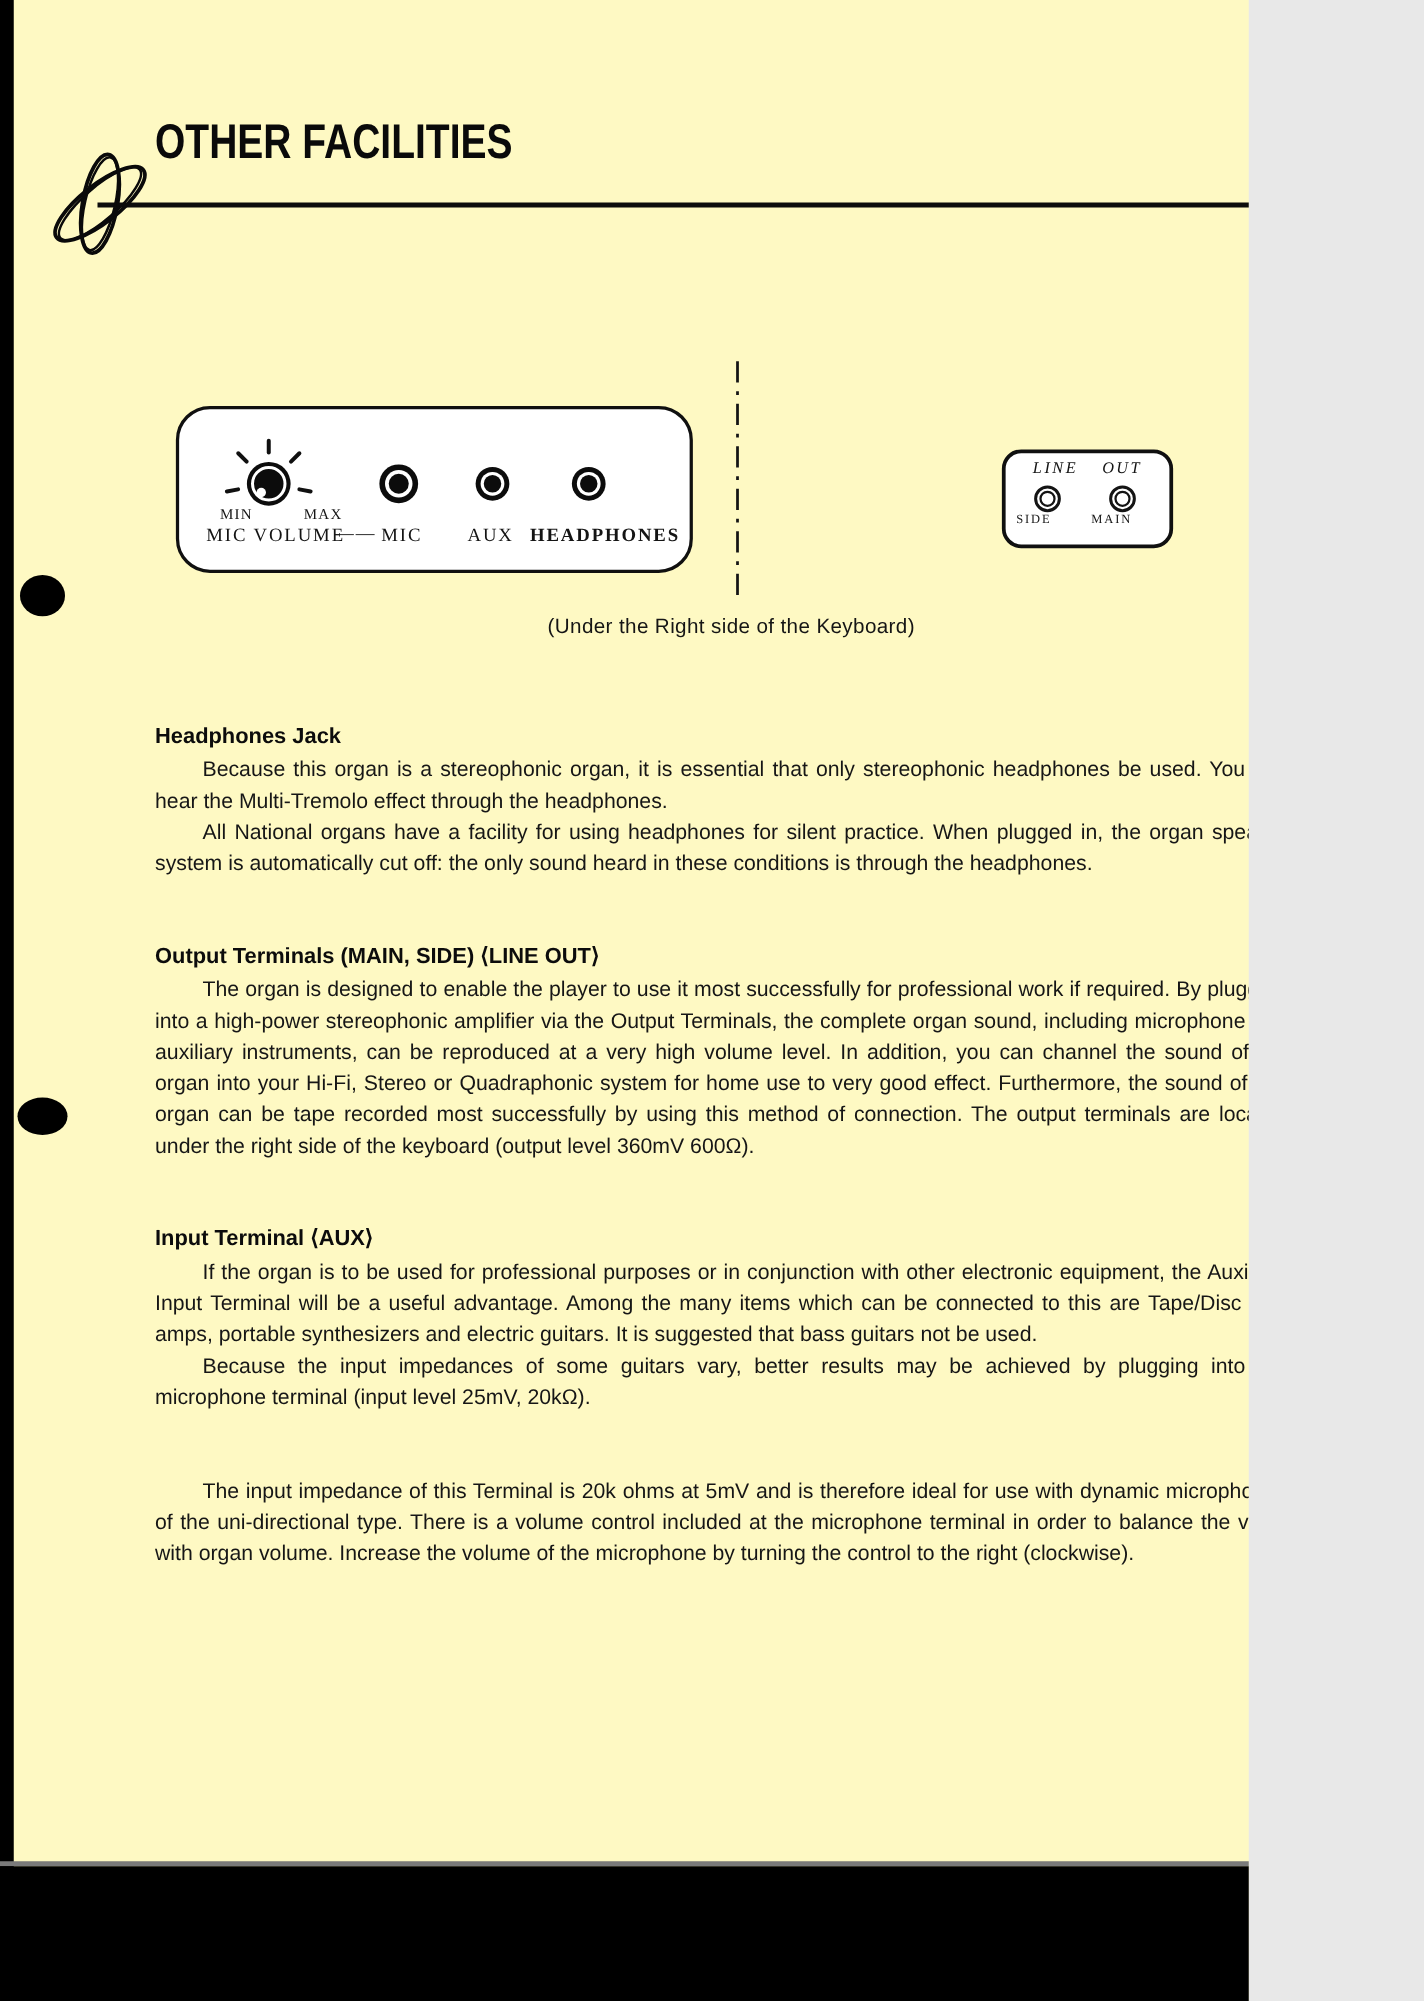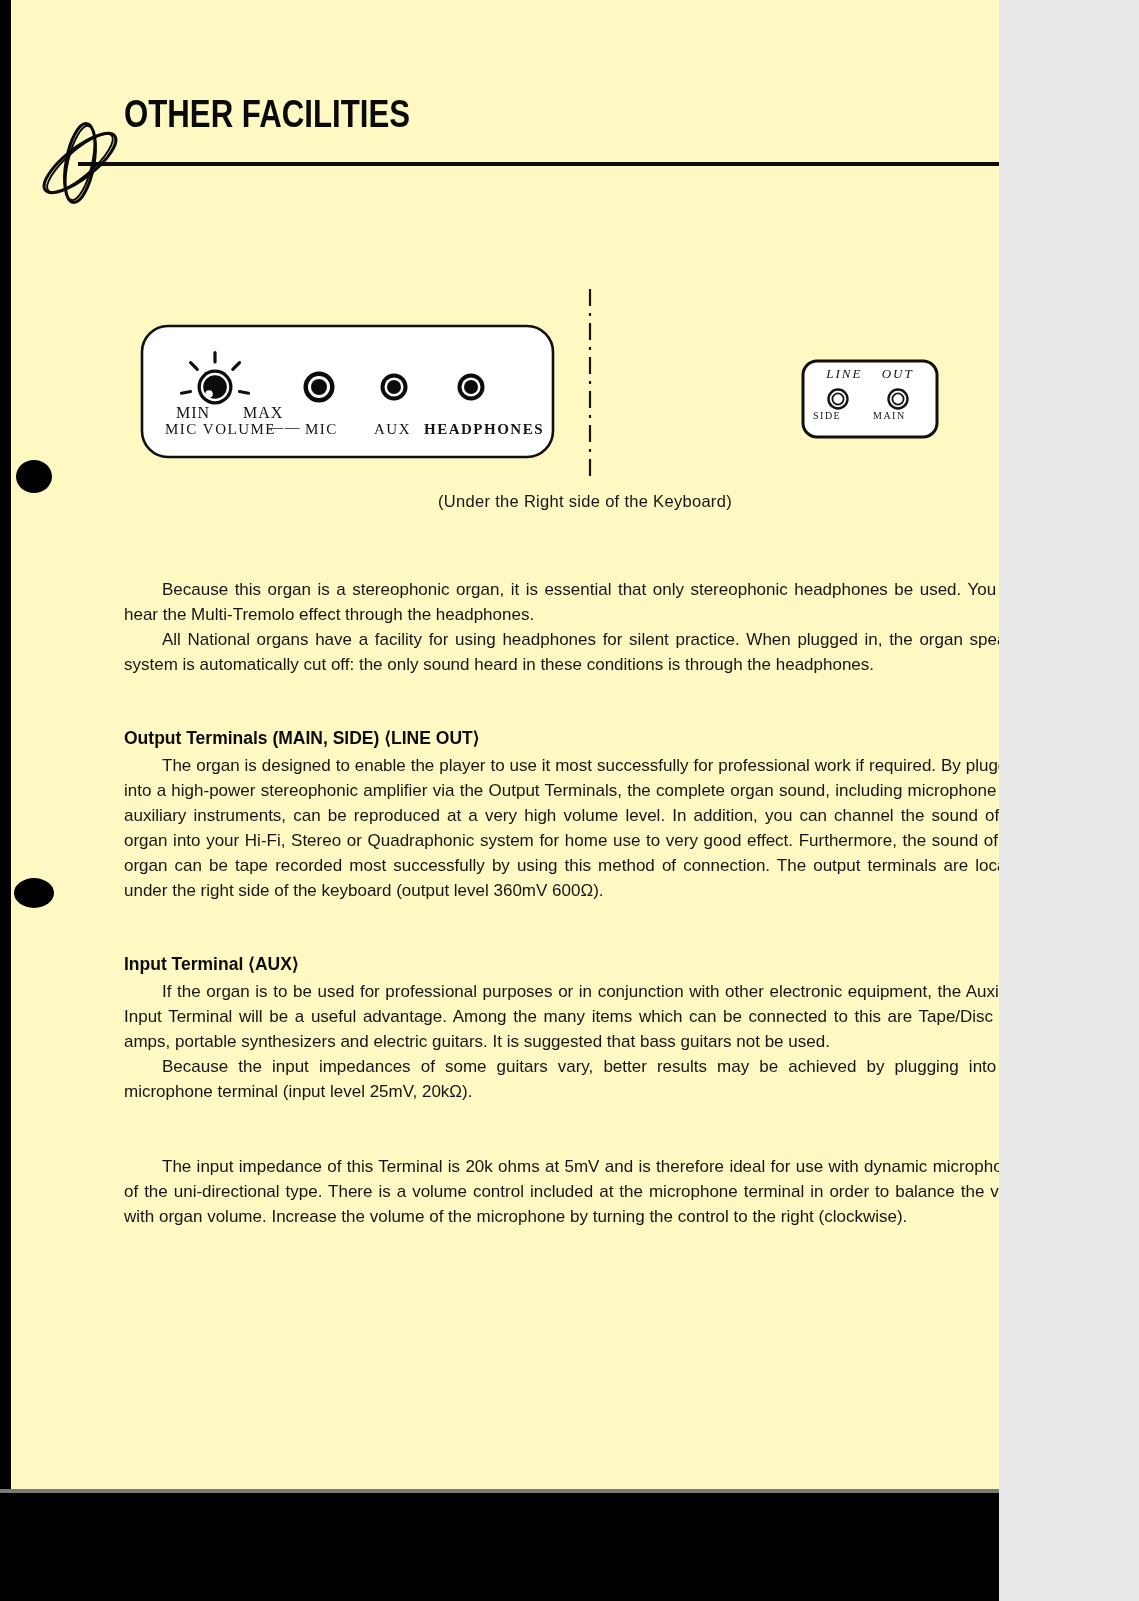--- a/index.html
+++ b/index.html
@@ -29,21 +29,21 @@
     transform:scaleX(0.80);transform-origin:left top;
     white-space:nowrap;color:#0a0a0a;
   }
   .hrule{left:78px;top:162px;width:1034px;height:4px;background:#0d0d0d;}
 
   
   .diag-label{
     font-family:"Liberation Serif", serif;
     color:#141414;white-space:nowrap;
   }
-  .small-cap{font-size:16px;letter-spacing:1px;}
+  .small-cap{font-size:12px;letter-spacing:1px;}
   .jack-cap{font-size:15px;letter-spacing:1.5px;}
   .lineout-title{font-size:13px;letter-spacing:2px;word-spacing:14px;text-align:center;font-style:italic;}
   .lineout-cap{font-size:10px;letter-spacing:1.5px;text-align:left;}
   .caption{
     left:360px;top:492px;width:450px;text-align:center;
     font-size:16.5px;color:#151515;letter-spacing:0.3px;
   }
 
   
   .text-col{
@@ -140,20 +140,21 @@
 
   <span class="abs diag-label lineout-title" style="left:803px;top:366px;width:134px;">LINE OUT</span>
   <span class="abs diag-label lineout-cap" style="left:813px;top:410px;width:50px;">SIDE</span>
   <span class="abs diag-label lineout-cap" style="left:873px;top:410px;width:50px;">MAIN</span>
 
   <div class="abs caption">(Under the Right side of the Keyboard)</div>
 
   <div class="abs text-col">
 
     <div class="section">
+      <h3>Headphones Jack</h3>
       <p>Because this organ is a stereophonic organ, it is essential that only stereophonic headphones be used. You can hear the Multi-Tremolo effect through the headphones.</p>
       <p>All National organs have a facility for using headphones for silent practice. When plugged in, the organ speaker system is automatically cut off: the only sound heard in these conditions is through the headphones.</p>
     </div>
 
     <div class="section">
       <h3>Output Terminals (MAIN, SIDE) ⟨LINE OUT⟩</h3>
       <p>The organ is designed to enable the player to use it most successfully for professional work if required. By plugging into a high-power stereophonic amplifier via the Output Terminals, the complete organ sound, including microphone and auxiliary instruments, can be reproduced at a very high volume level. In addition, you can channel the sound of the organ into your Hi-Fi, Stereo or Quadraphonic system for home use to very good effect. Furthermore, the sound of this organ can be tape recorded most successfully by using this method of connection. The output terminals are located under the right side of the keyboard (output level 360mV 600Ω).</p>
     </div>
 
     <div class="section">

